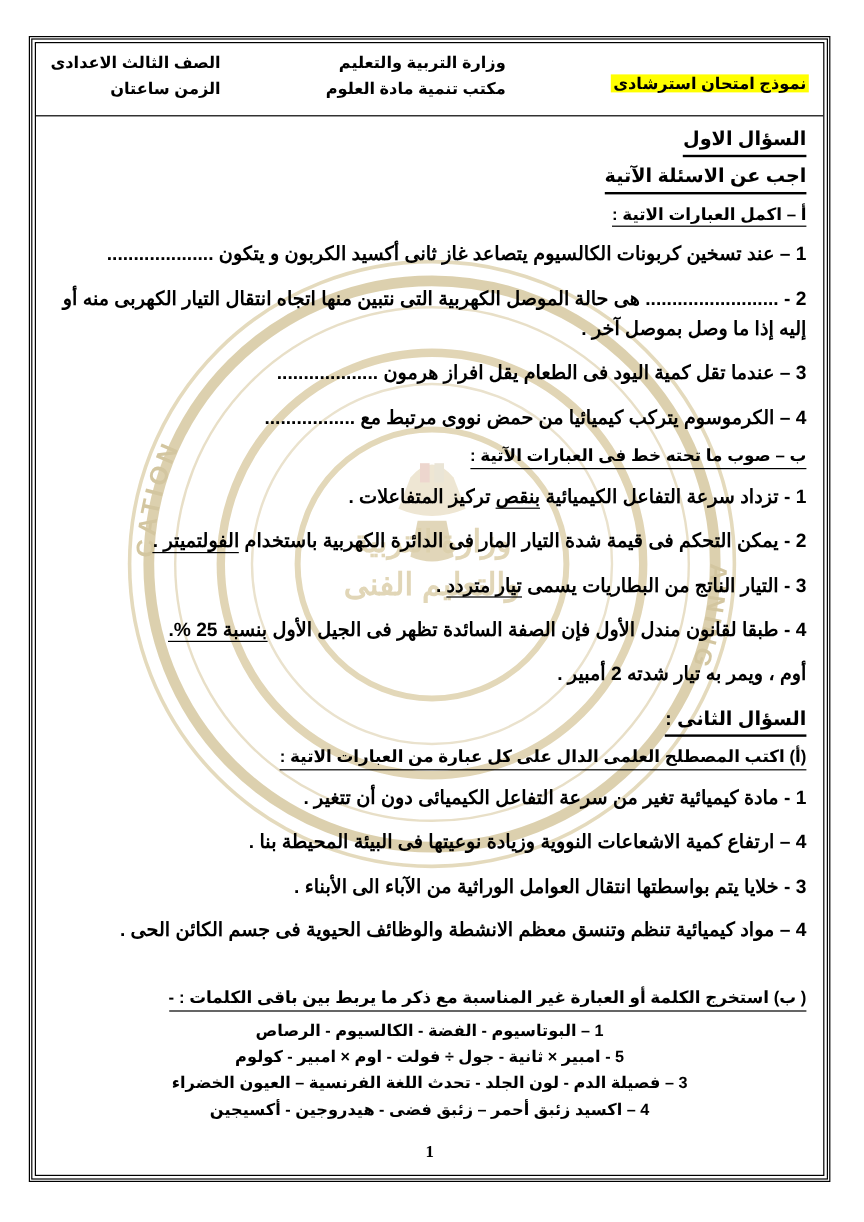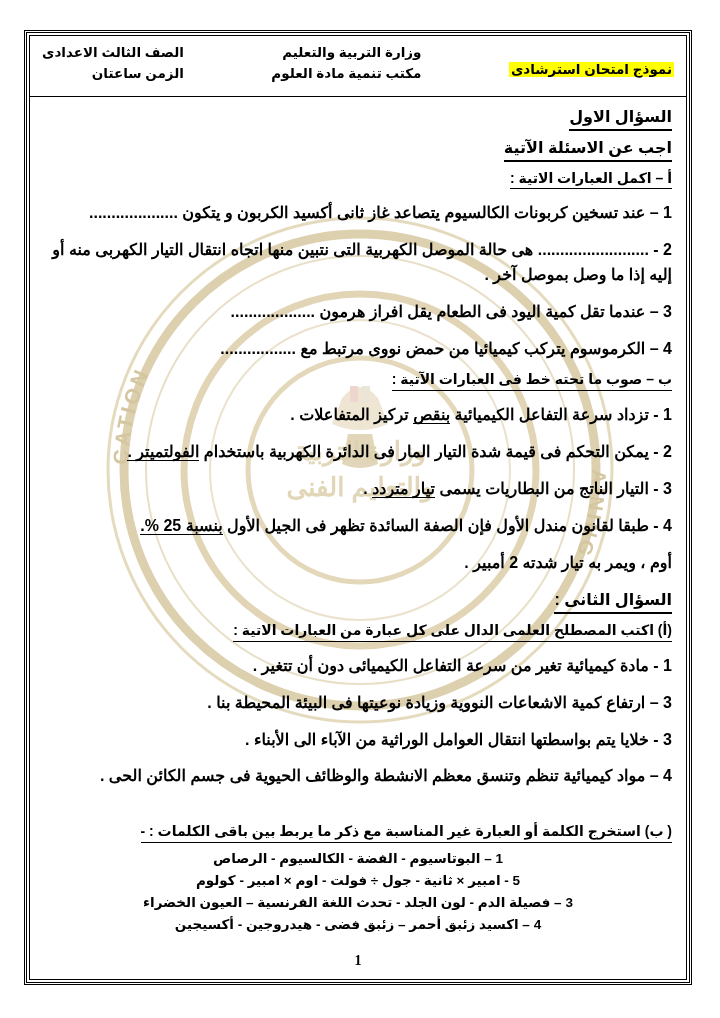--- a/index.html
+++ b/index.html
@@ -260,21 +260,21 @@
 
     <div class="q-title">
       <span class="u">السؤال الثانى :</span>
     </div>
 
     <div class="sub-head">
       <span class="u">(أ) اكتب المصطلح العلمى الدال على كل عبارة من العبارات الاتية :</span>
     </div>
 
     <div class="item tight">1 -  مادة كيميائية تغير من سرعة التفاعل الكيميائى دون أن تتغير .</div>
-    <div class="item tight">3 – ارتفاع كمية الاشعاعات النووية وزيادة نوعيتها فى البيئة المحيطة بنا  .</div>
+    <div class="item tight">4 – ارتفاع كمية الاشعاعات النووية وزيادة نوعيتها فى البيئة المحيطة بنا  .</div>
     <div class="item tight">3 -  خلايا يتم بواسطتها انتقال العوامل الوراثية من الآباء الى الأبناء .</div>
     <div class="item tight">4 – مواد كيميائية تنظم وتنسق معظم الانشطة والوظائف الحيوية فى جسم الكائن الحى .</div>
 
     <div class="spacer-lg"></div>
 
     <div class="sub-head">
       <span class="u">( ب) استخرج الكلمة أو العبارة غير المناسبة مع ذكر ما يربط بين باقى الكلمات : -</span>
     </div>
 
     <div class="list-line">1 – البوتاسيوم   -   الفضة  -   الكالسيوم  -  الرصاص</div>

